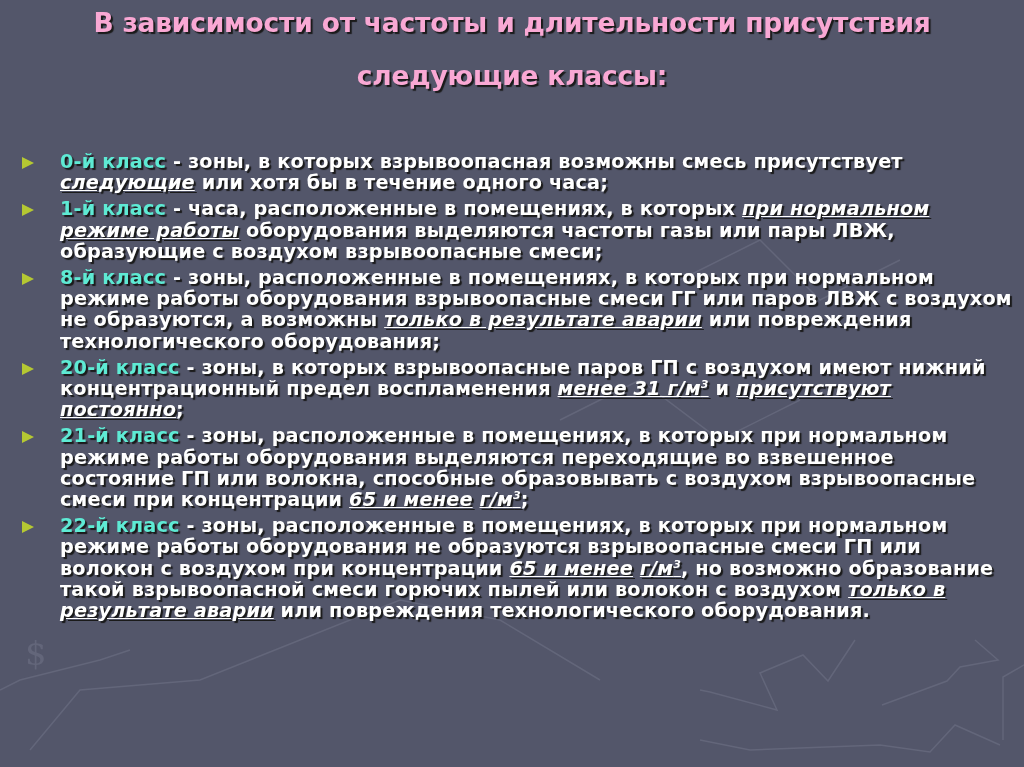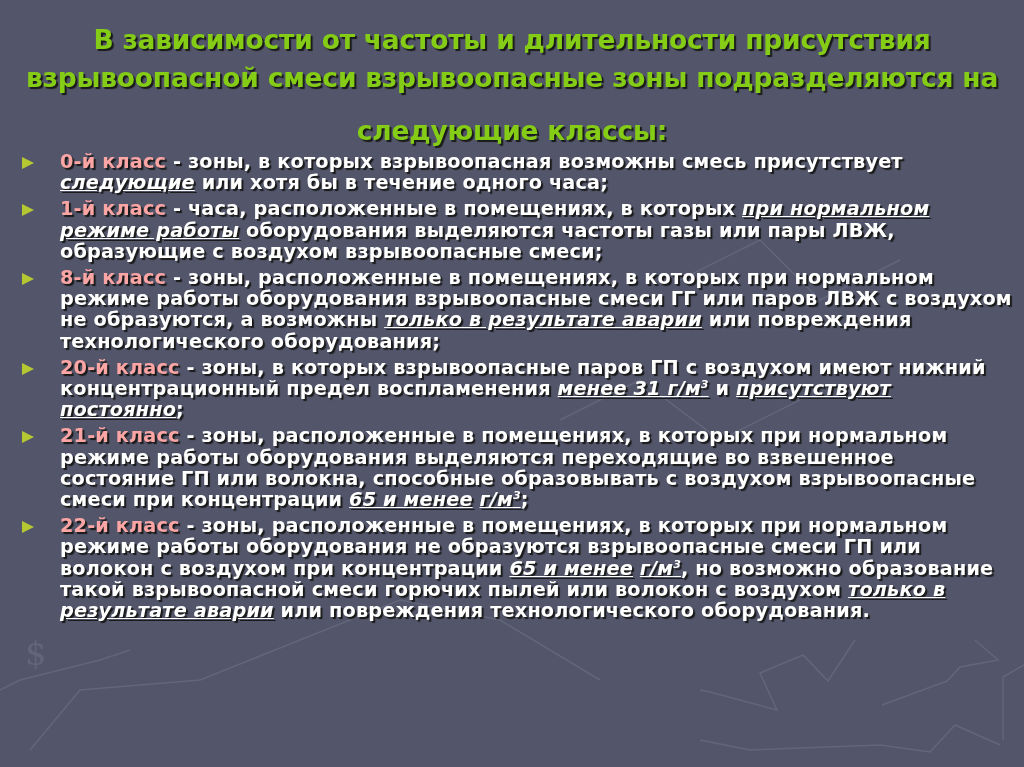--- a/index.html
+++ b/index.html
@@ -4,39 +4,39 @@
 <style>
   html, body { margin: 0; padding: 0; }
   body {
     width: 1024px; height: 767px; overflow: hidden;
     background: #53566a;
     position: relative;
     font-family: "DejaVu Sans", sans-serif;
   }
   .bg-lines { position: absolute; left: 0; top: 0; width: 1024px; height: 767px; pointer-events: none; }
   .slide-title {
-    position: absolute; left: 20px; top: 21px; width: 984px;
-    text-align: center; color: #84cc16;
+    position: absolute; left: 20px; top: 4px; width: 984px;
+    text-align: center; color: #f9a8d4;
     font-weight: bold; font-size: 26.5px; line-height: 38px;
     text-shadow: 2px 2px 1px #1a1a1a;
     letter-spacing: -0.2px;
   }
   .slide-title .t3 { display: block; margin-top: 15px; }
   .items { position: absolute; left: 22px; top: 151px; width: 990px; list-style: none; margin: 0; padding: 0; }
   .item { position: relative; padding-left: 38px; margin-bottom: 5px; }
   .bullet {
     position: absolute; left: 0; top: 6px; width: 0; height: 0;
     border-top: 6px solid transparent; border-bottom: 6px solid transparent;
     border-left: 12px solid #b5c832;
   }
   .item-text {
     color: #ffffff; font-weight: bold; font-size: 19.3px; line-height: 21.2px;
     text-shadow: 2px 2px 1px #1a1a1a; letter-spacing: 0.15px;
   }
-  .cls { color: #fca5a5; }
+  .cls { color: #5eead4; }
   .em { font-style: italic; text-decoration: underline; }
   sup { font-size: 11px; line-height: 0; }
 </style>
 </head>
 <body>
 
 <svg class="bg-lines" viewBox="0 0 1024 767">
   <g fill="none" stroke="#63667a" stroke-width="1.5">
     <polyline points="700,740 750,750 800,748 880,745 930,752 955,725 1000,745"></polyline>
     <polyline points="700,690 710,692 777,710 760,673 803,655 828,681 855,640"></polyline>
@@ -45,21 +45,20 @@
     <polyline points="30,750 80,690 200,680 300,640 400,600 500,620 600,680"></polyline>
     <polyline points="0,690 20,680 60,670 100,660 130,650"></polyline>
     <polyline points="680,280 760,240 820,300 900,260"></polyline>
     <polyline points="560,420 640,380 720,440 800,400"></polyline>
   </g>
   <text x="25" y="665" fill="#63667a" font-size="34" font-family="DejaVu Serif, serif">$</text>
 </svg>
 
 <div class="slide-title">
   <span>В зависимости от частоты и длительности присутствия</span><br>
-  <span>взрывоопасной смеси взрывоопасные зоны подразделяются на</span>
   <span class="t3">следующие классы:</span>
 </div>
 
 <ul class="items">
   <li class="item">
     <span class="bullet"></span>
     <div class="item-text"><span class="cls">0-й класс</span><span> - зоны, в которых взрывоопасная возможны смесь присутствует </span><span class="em">следующие</span><span> или хотя бы в течение одного часа;</span></div>
   </li>
   <li class="item">
     <span class="bullet"></span>

